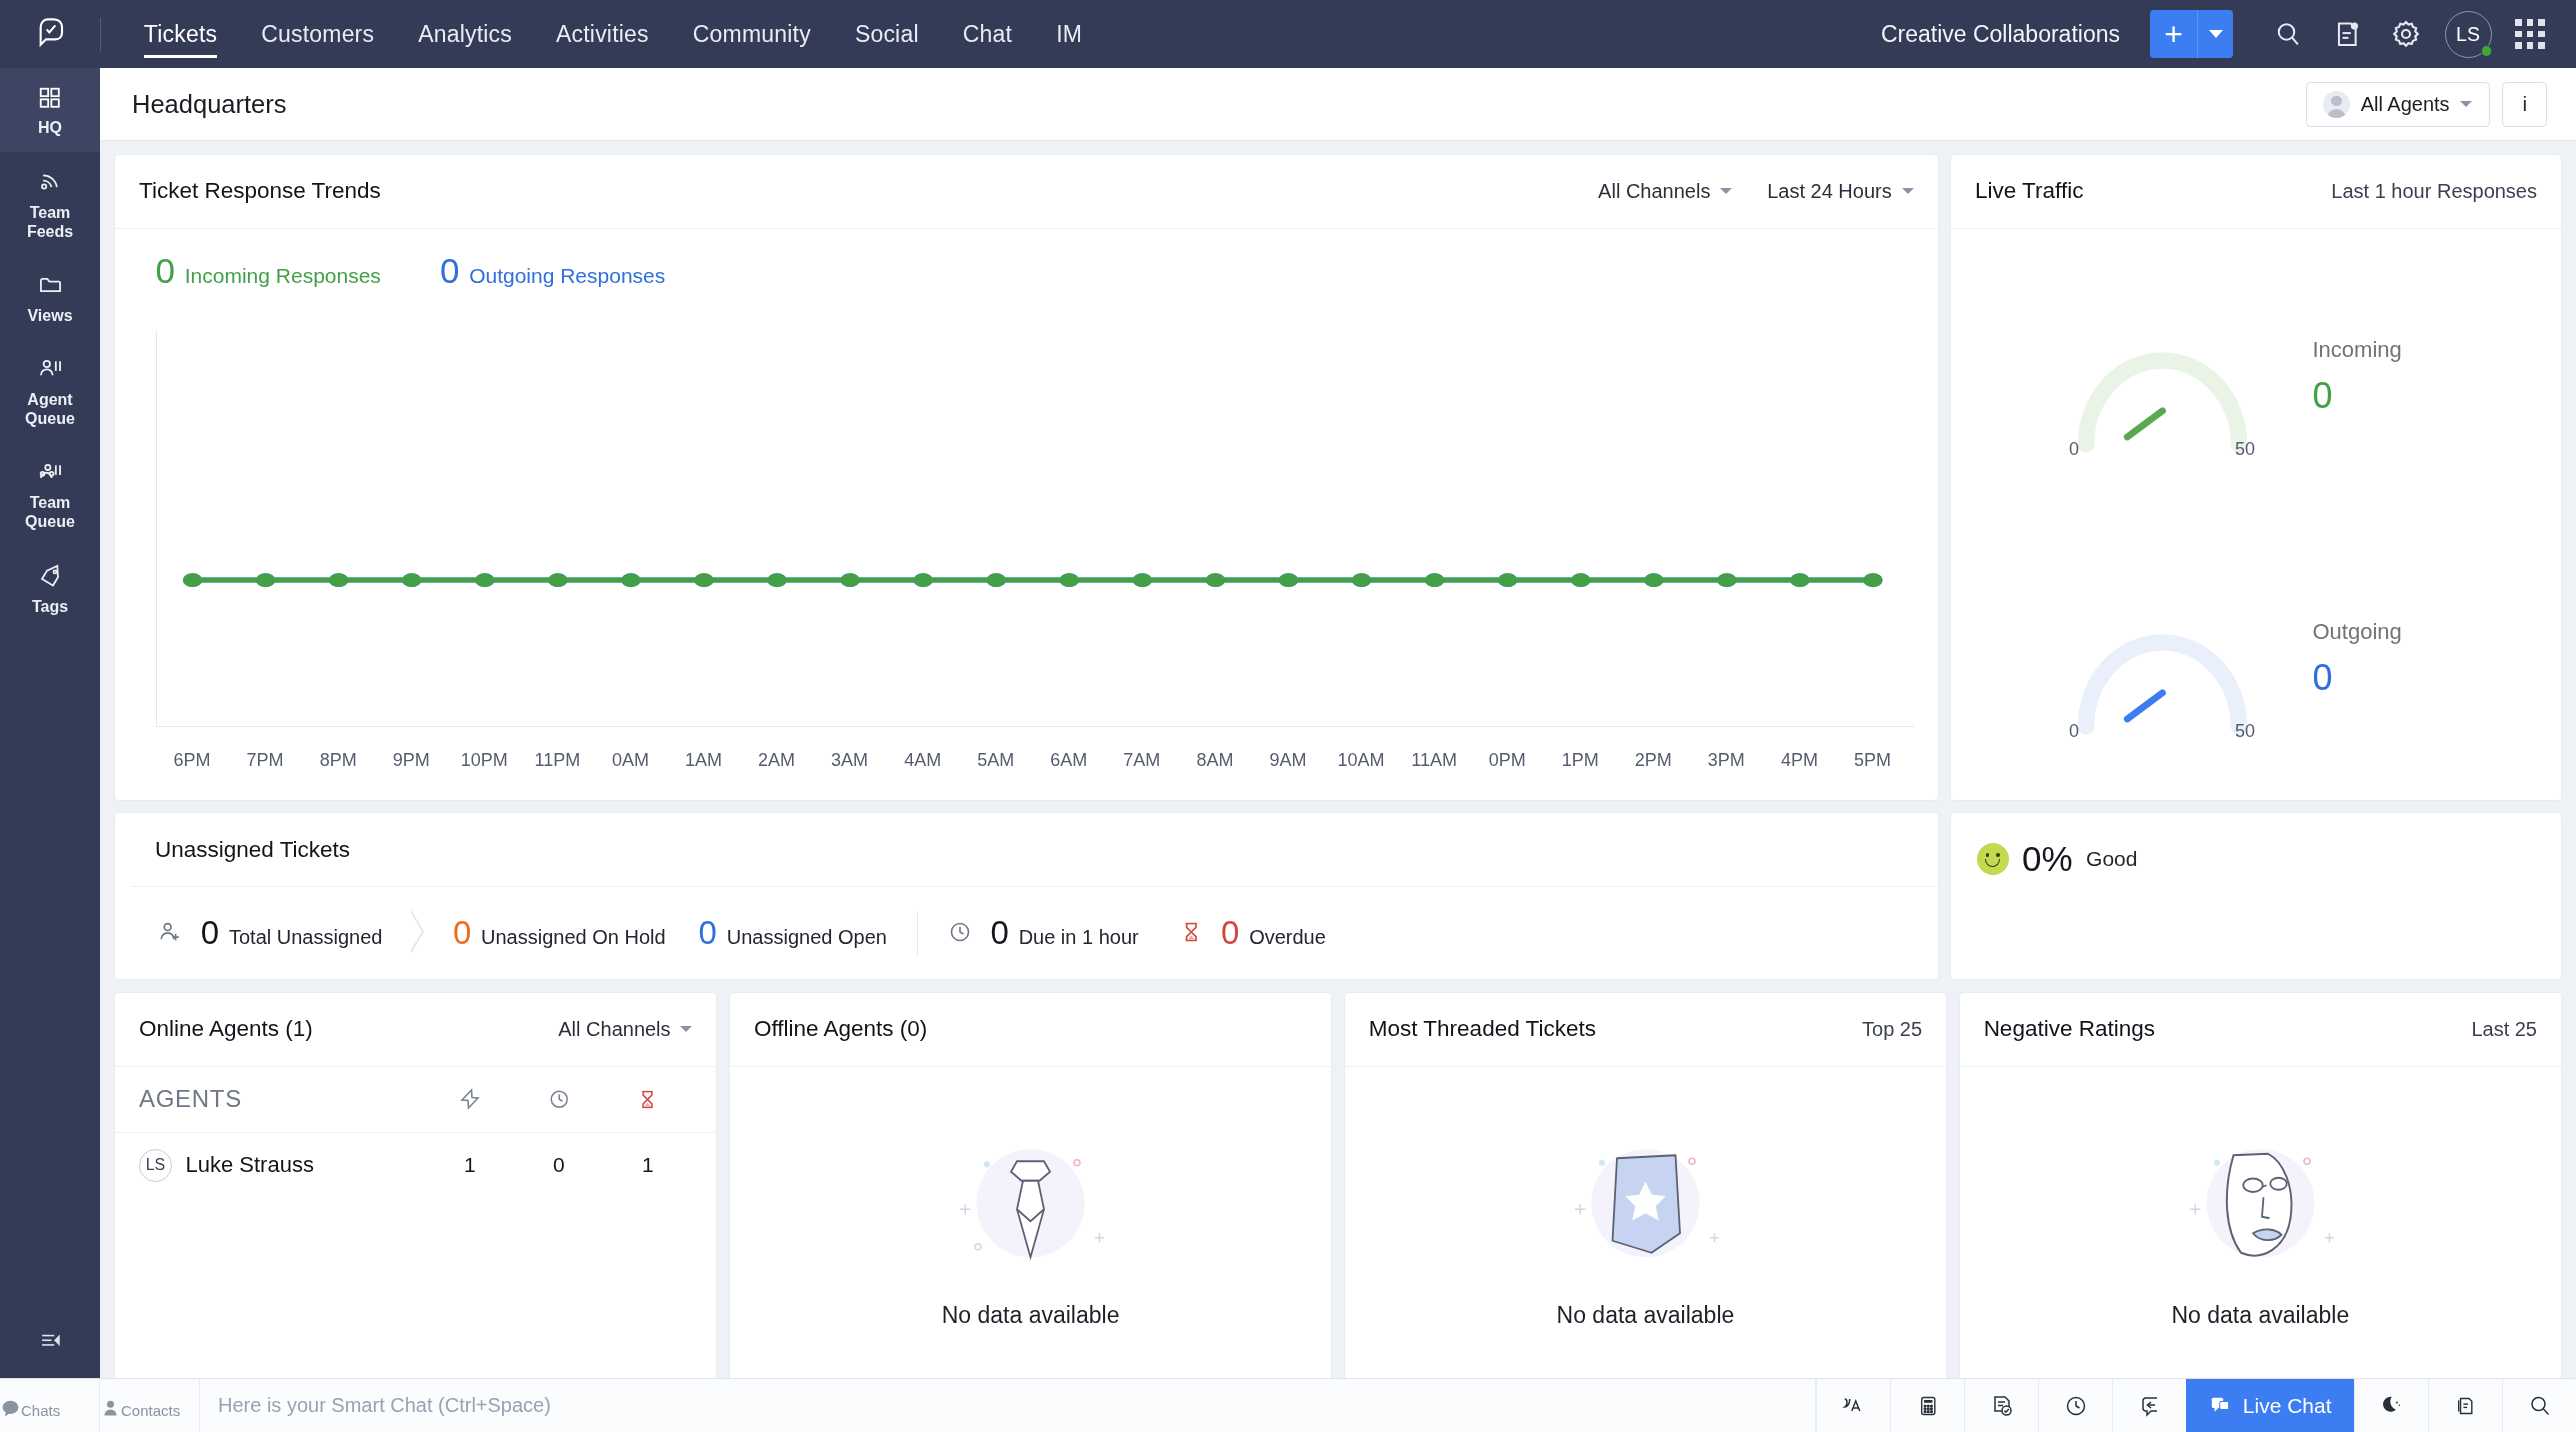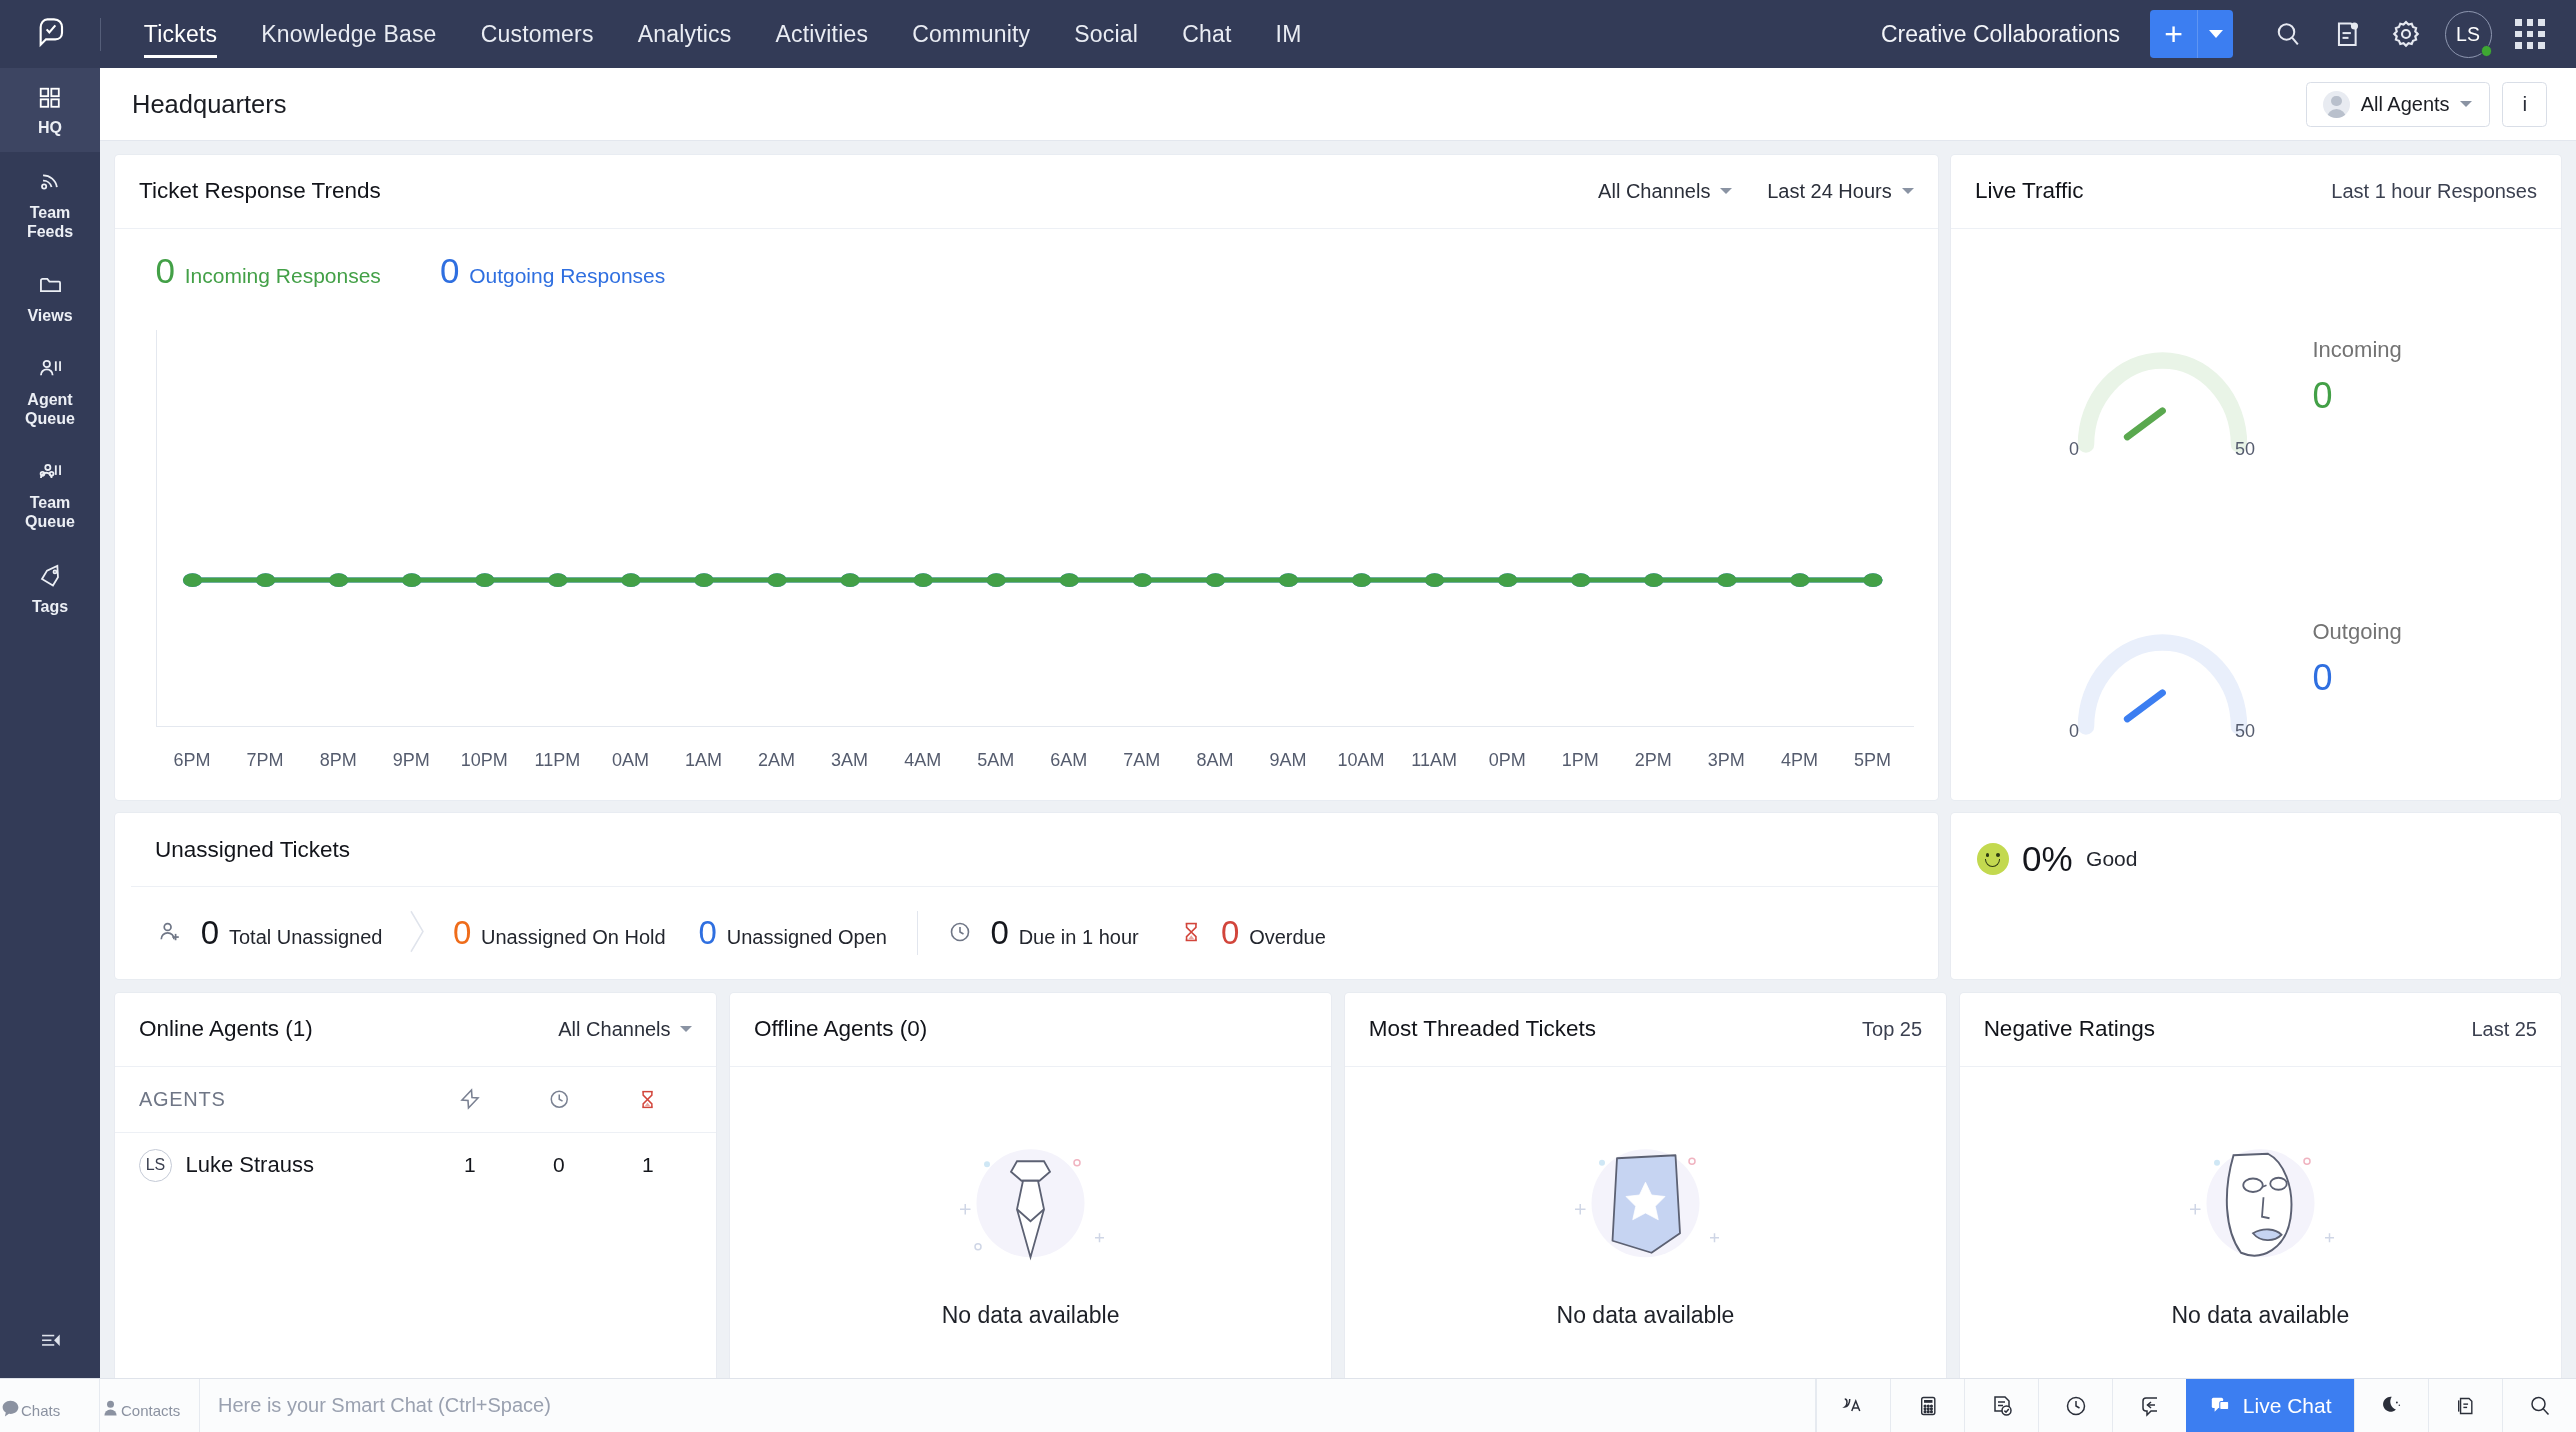--- a/index.html
+++ b/index.html
@@ -171,21 +171,21 @@
 
   
   .quad-row { display: flex; gap: 13.5px; }
   .quad { flex: 1 1 0; min-width: 0; height: 398px; display: flex; flex-direction: column; }
   .quad-body { flex: 1 1 auto; display: flex; flex-direction: column; align-items: center; justify-content: center; }
   .empty-txt { font-size: 23px; color: #1e2128; margin-top: 16.5px; }
 
   .agent-table { padding: 0 0 0 0; }
   .agt-head {
     display: flex; align-items: center; height: 65px; padding: 0 24px 0 24px;
-    font-size: 20px; color: #6f7686; letter-spacing: 0.7px;
+    font-size: 24px; color: #6f7686; letter-spacing: 0.7px;
   }
   .agt-row {
     display: flex; align-items: center; height: 66px; padding: 0 24px 0 24px;
     border-top: 0.8px solid #edf0f5;
   }
   .agt-name-cell { flex: 1 1 auto; display: flex; align-items: center; gap: 13.5px; min-width: 0; }
   .agt-avatar {
     width: 33px; height: 33px; border-radius: 50%; border: 1.1px solid #c4cad6; color: #3b4050;
     display: flex; align-items: center; justify-content: center; font-size: 16px; flex: 0 0 33px;
   }
@@ -232,23 +232,20 @@
     <div class="logo-wrap">
       <svg width="32" height="36" viewBox="0 0 24 26" fill="none" stroke="#fff" stroke-width="1.6">
         <path d="M15 2 C19 2 21 5 21 8 L21 12 C21 15 19 17 16 17 L9 17 L5 21 L5 17 L5 8 C5 5 7 2 10 2 Z"></path>
         <path d="M9.5 9.5 L11.5 11.8 L16 6.5"></path>
       </svg>
     </div>
     <div class="logo-sep"></div>
     <div class="nav-items">
       <div class="nav-item active">
           <span>Tickets</span>
-        </div>
-      <div class="nav-item">
-          <span>Knowledge Base</span>
         </div>
       <div class="nav-item">
           <span>Customers</span>
         </div>
       <div class="nav-item">
           <span>Analytics</span>
         </div>
       <div class="nav-item">
           <span>Activities</span>
         </div>

